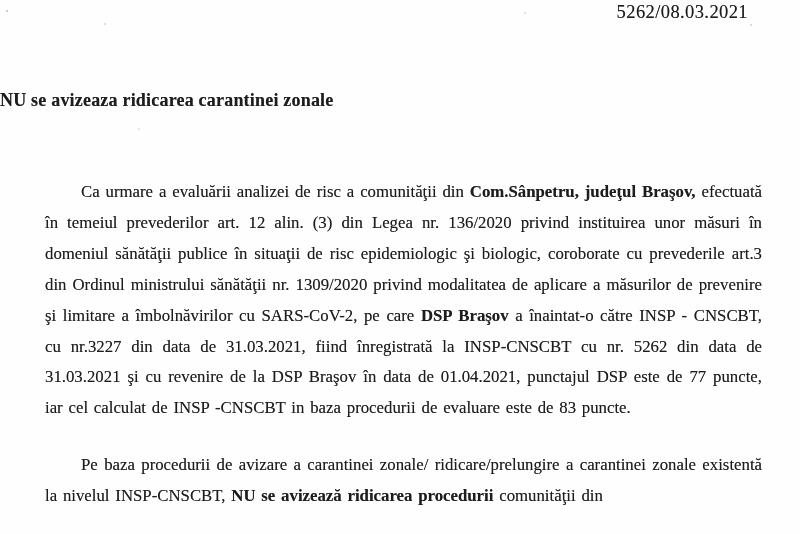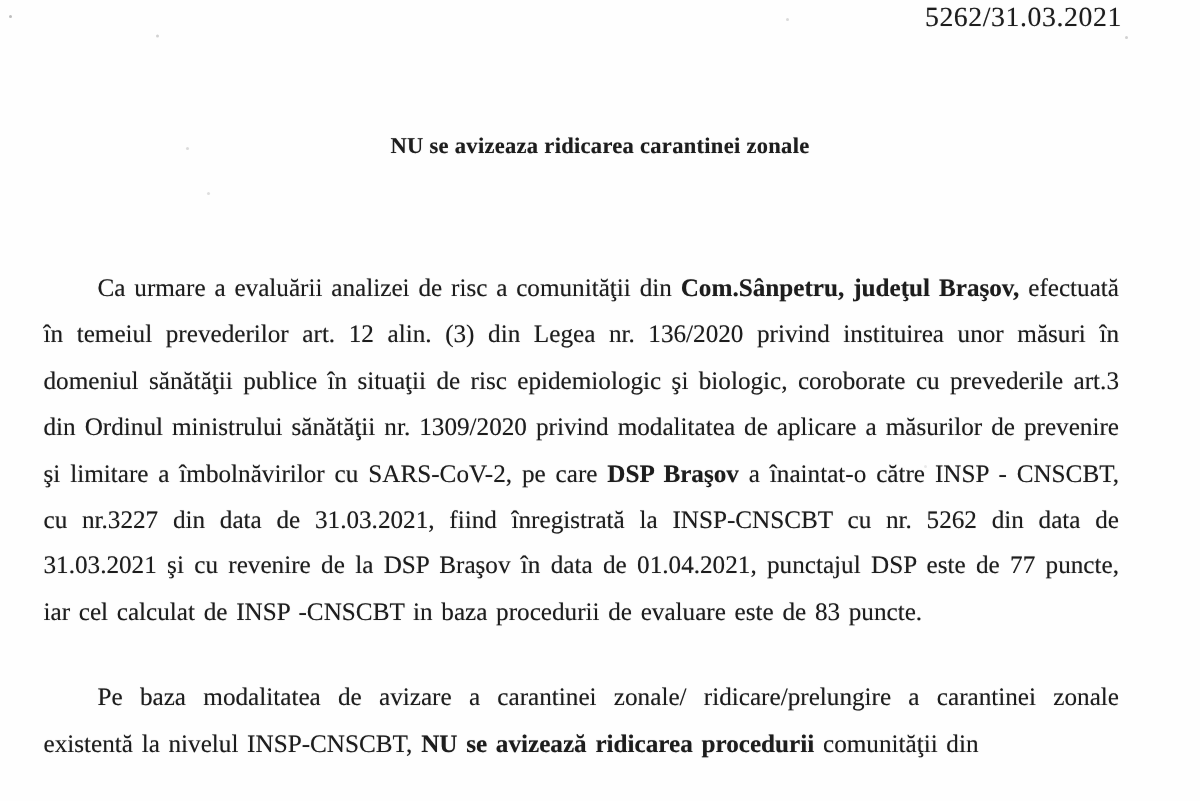--- a/index.html
+++ b/index.html
@@ -47,29 +47,29 @@
     font-size: 18.5px;
     letter-spacing: 0.4px;
     white-space: nowrap;
   }
   .doc-title {
     position: absolute;
     top: 90px;
     left: 0;
     width: 100%;
     margin: 0;
-    text-align: center;
-    font-size: 15px;
+    text-align: left;
+    font-size: 18px;
     font-weight: bold;
     letter-spacing: 0.2px;
   }
   .content {
     position: absolute;
     top: 177px;
-    left: 29px;
+    left: 45px;
     width: 717px;
   }
   .para {
     margin: 0;
     text-align: justify;
     text-indent: 36px;
     font-size: 16.8px;
     line-height: 30.9px;
     word-spacing: 1.6px;
   }
@@ -78,25 +78,25 @@
   }
   .b {
     font-weight: bold;
   }
 </style>
 </head>
 <body>
 
 <div class="page">
 
-  <div class="reg-number">5262/31.03.2021</div>
+  <div class="reg-number">5262/08.03.2021</div>
 
   <h1 class="doc-title">NU se avizeaza ridicarea carantinei zonale</h1>
 
   <div class="content">
 
     <p class="para para-1"><span>Ca urmare a evaluării analizei de risc a comunităţii din </span><span class="b">Com.Sânpetru, judeţul Braşov,</span><span> efectuată în temeiul prevederilor art. 12 alin. (3) din Legea nr. 136/2020 privind instituirea unor măsuri în domeniul sănătăţii publice în situaţii de risc epidemiologic şi biologic, coroborate cu prevederile art.3 din Ordinul ministrului sănătăţii nr. 1309/2020 privind modalitatea de aplicare a măsurilor de prevenire şi limitare a îmbolnăvirilor cu SARS-CoV-2, pe care </span><span class="b">DSP Braşov</span><span> a înaintat-o către INSP - CNSCBT, cu nr.3227 din data de 31.03.2021, fiind înregistrată la INSP-CNSCBT cu nr. 5262 din data de 31.03.2021 şi cu revenire de la DSP Braşov în data de 01.04.2021, punctajul DSP este de 77 puncte, iar cel calculat de INSP -CNSCBT in baza procedurii de evaluare este de 83 puncte.</span></p>
 
-    <p class="para para-2"><span>Pe baza modalitatea de avizare a carantinei zonale/ ridicare/prelungire a carantinei zonale existentă la nivelul INSP-CNSCBT, </span><span class="b">NU se avizează ridicarea procedurii</span><span> comunităţii din</span></p>
+    <p class="para para-2"><span>Pe baza procedurii de avizare a carantinei zonale/ ridicare/prelungire a carantinei zonale existentă la nivelul INSP-CNSCBT, </span><span class="b">NU se avizează ridicarea procedurii</span><span> comunităţii din</span></p>
 
   </div>
 
 </div>
 
 </body></html>

